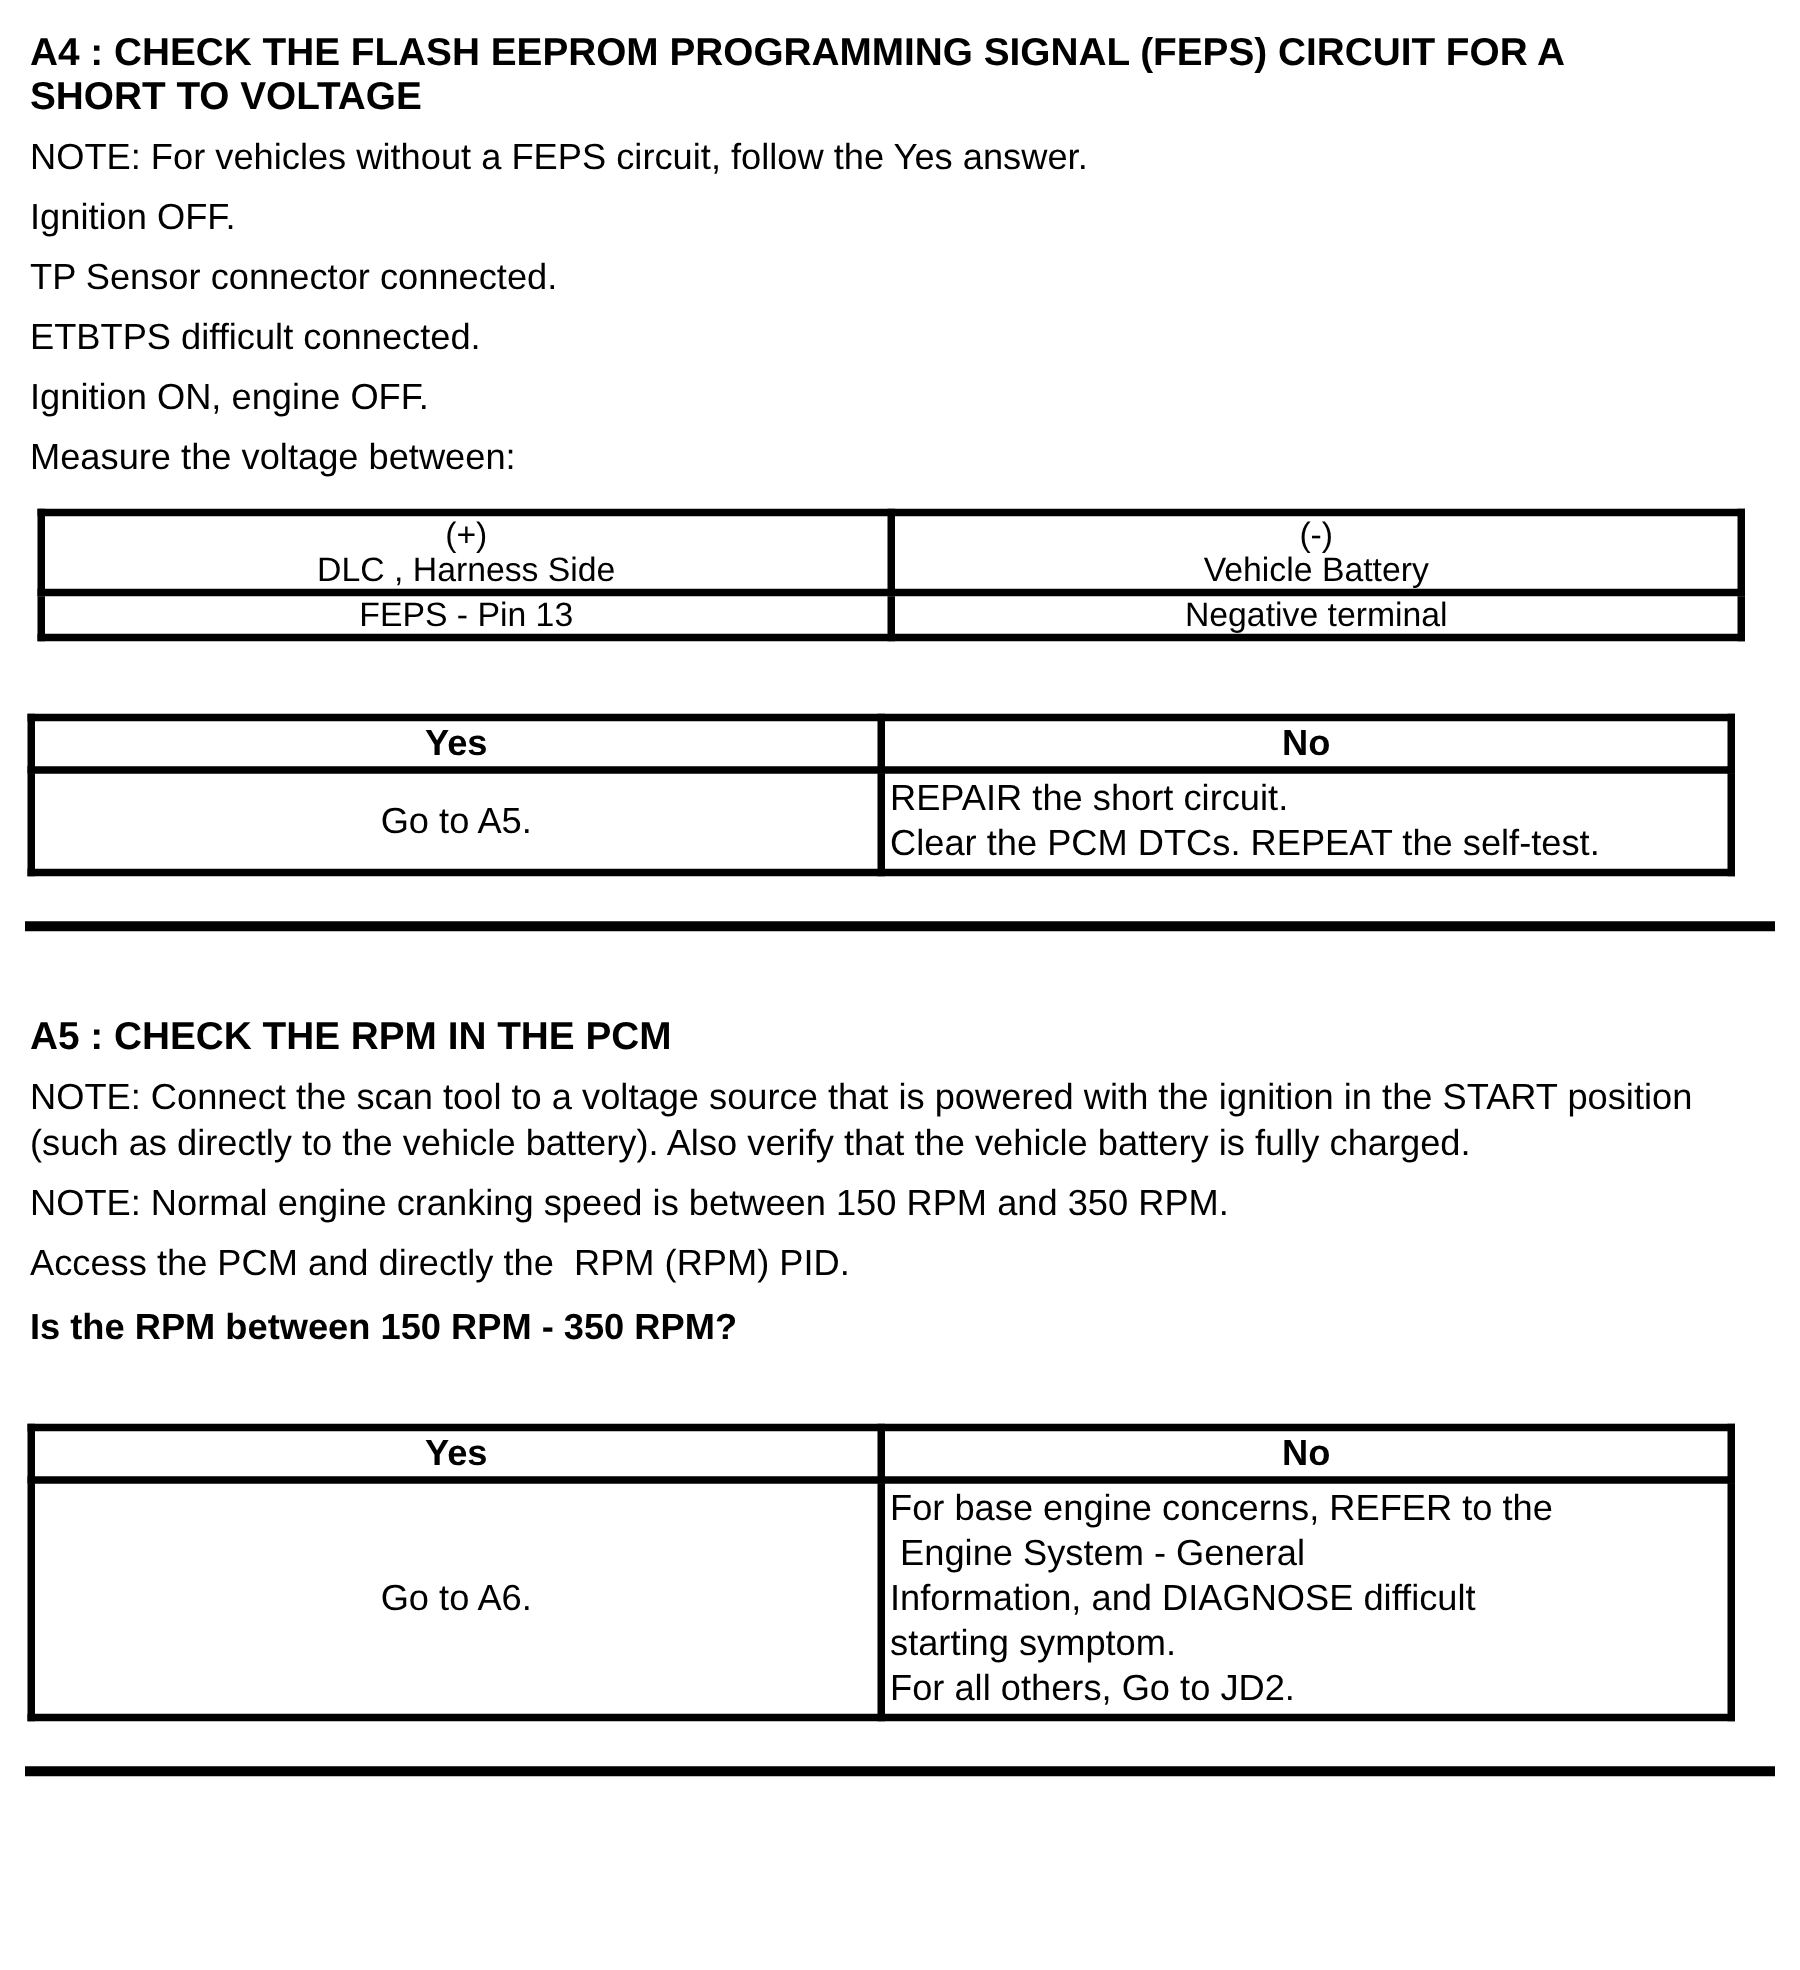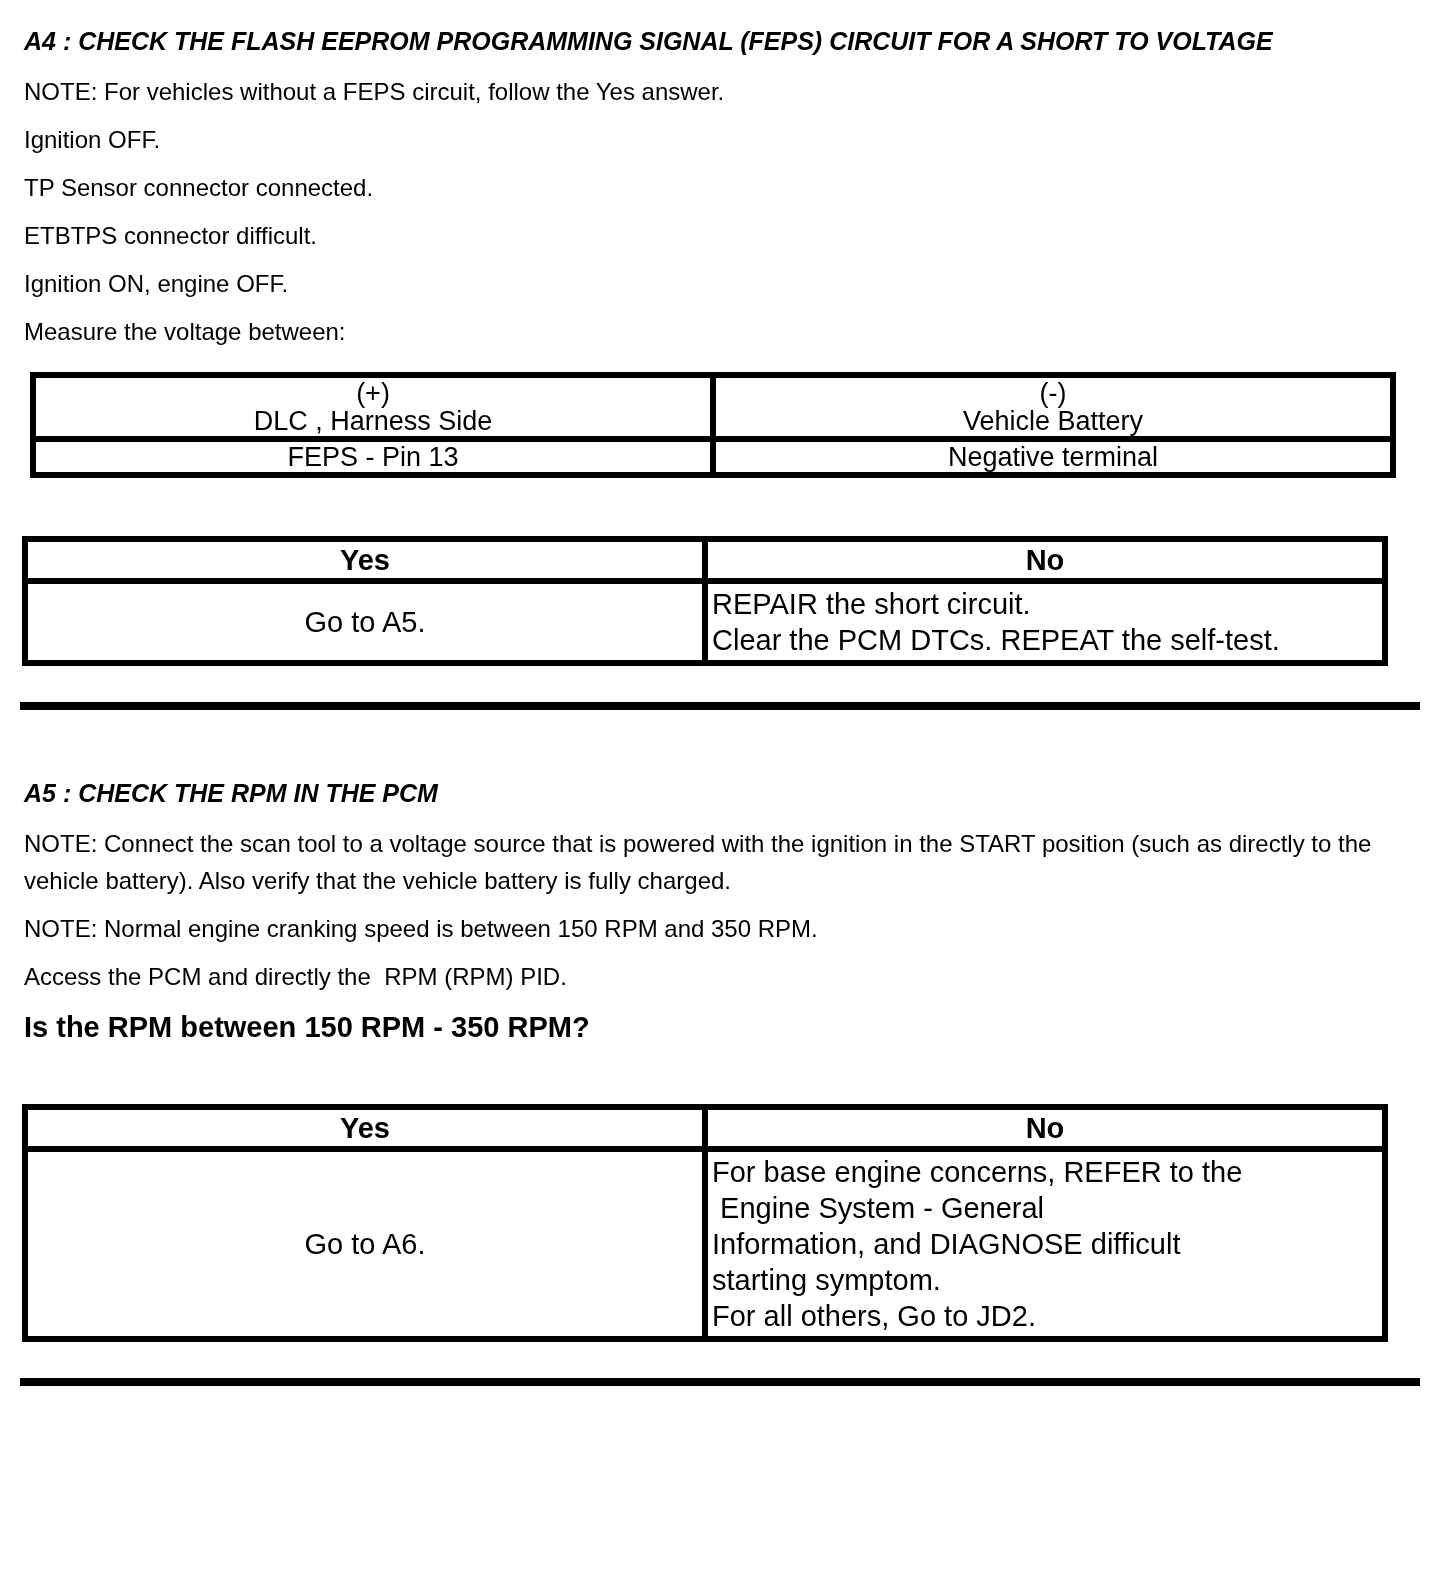--- a/index.html
+++ b/index.html
@@ -11,29 +11,28 @@
   .page {
     position: relative;
     width: 1440px;
     height: 1576px;
     box-sizing: border-box;
     padding: 24px 0 0 24px;
     background: #ffffff;
     overflow: hidden;
   }
   .step-heading {
-    font-size: 25px;
+    font-size: 31px;
     font-weight: bold;
     line-height: 35px;
     max-width: 1280px;
     margin: 0 0 14px 0;
-    font-style: italic;
   }
   .body-text {
-    font-size: 24px;
+    font-size: 29px;
     line-height: 37px;
     margin: 0 0 11px 0;
     max-width: 1400px;
     white-space: pre-wrap;
   }
   .question {
     font-size: 29px;
     font-weight: bold;
     line-height: 37px;
     margin: 14px 0 0 0;
@@ -89,21 +88,21 @@
 <body>
 
 <div class="page">
 
   <section>
     <h2 class="step-heading">A4 : CHECK THE FLASH EEPROM PROGRAMMING SIGNAL (FEPS) CIRCUIT FOR A SHORT TO VOLTAGE</h2>
 
     <p class="body-text">NOTE: For vehicles without a FEPS circuit, follow the Yes answer.</p>
     <p class="body-text">Ignition OFF.</p>
     <p class="body-text">TP Sensor connector connected.</p>
-    <p class="body-text">ETBTPS connector difficult.</p>
+    <p class="body-text">ETBTPS difficult connected.</p>
     <p class="body-text">Ignition ON, engine OFF.</p>
     <p class="body-text">Measure the voltage between:</p>
 
     <table class="measure-table">
       <tbody>
         <tr>
           <td>
             <div>(+)</div>
             <div>DLC , Harness Side</div>
           </td>

